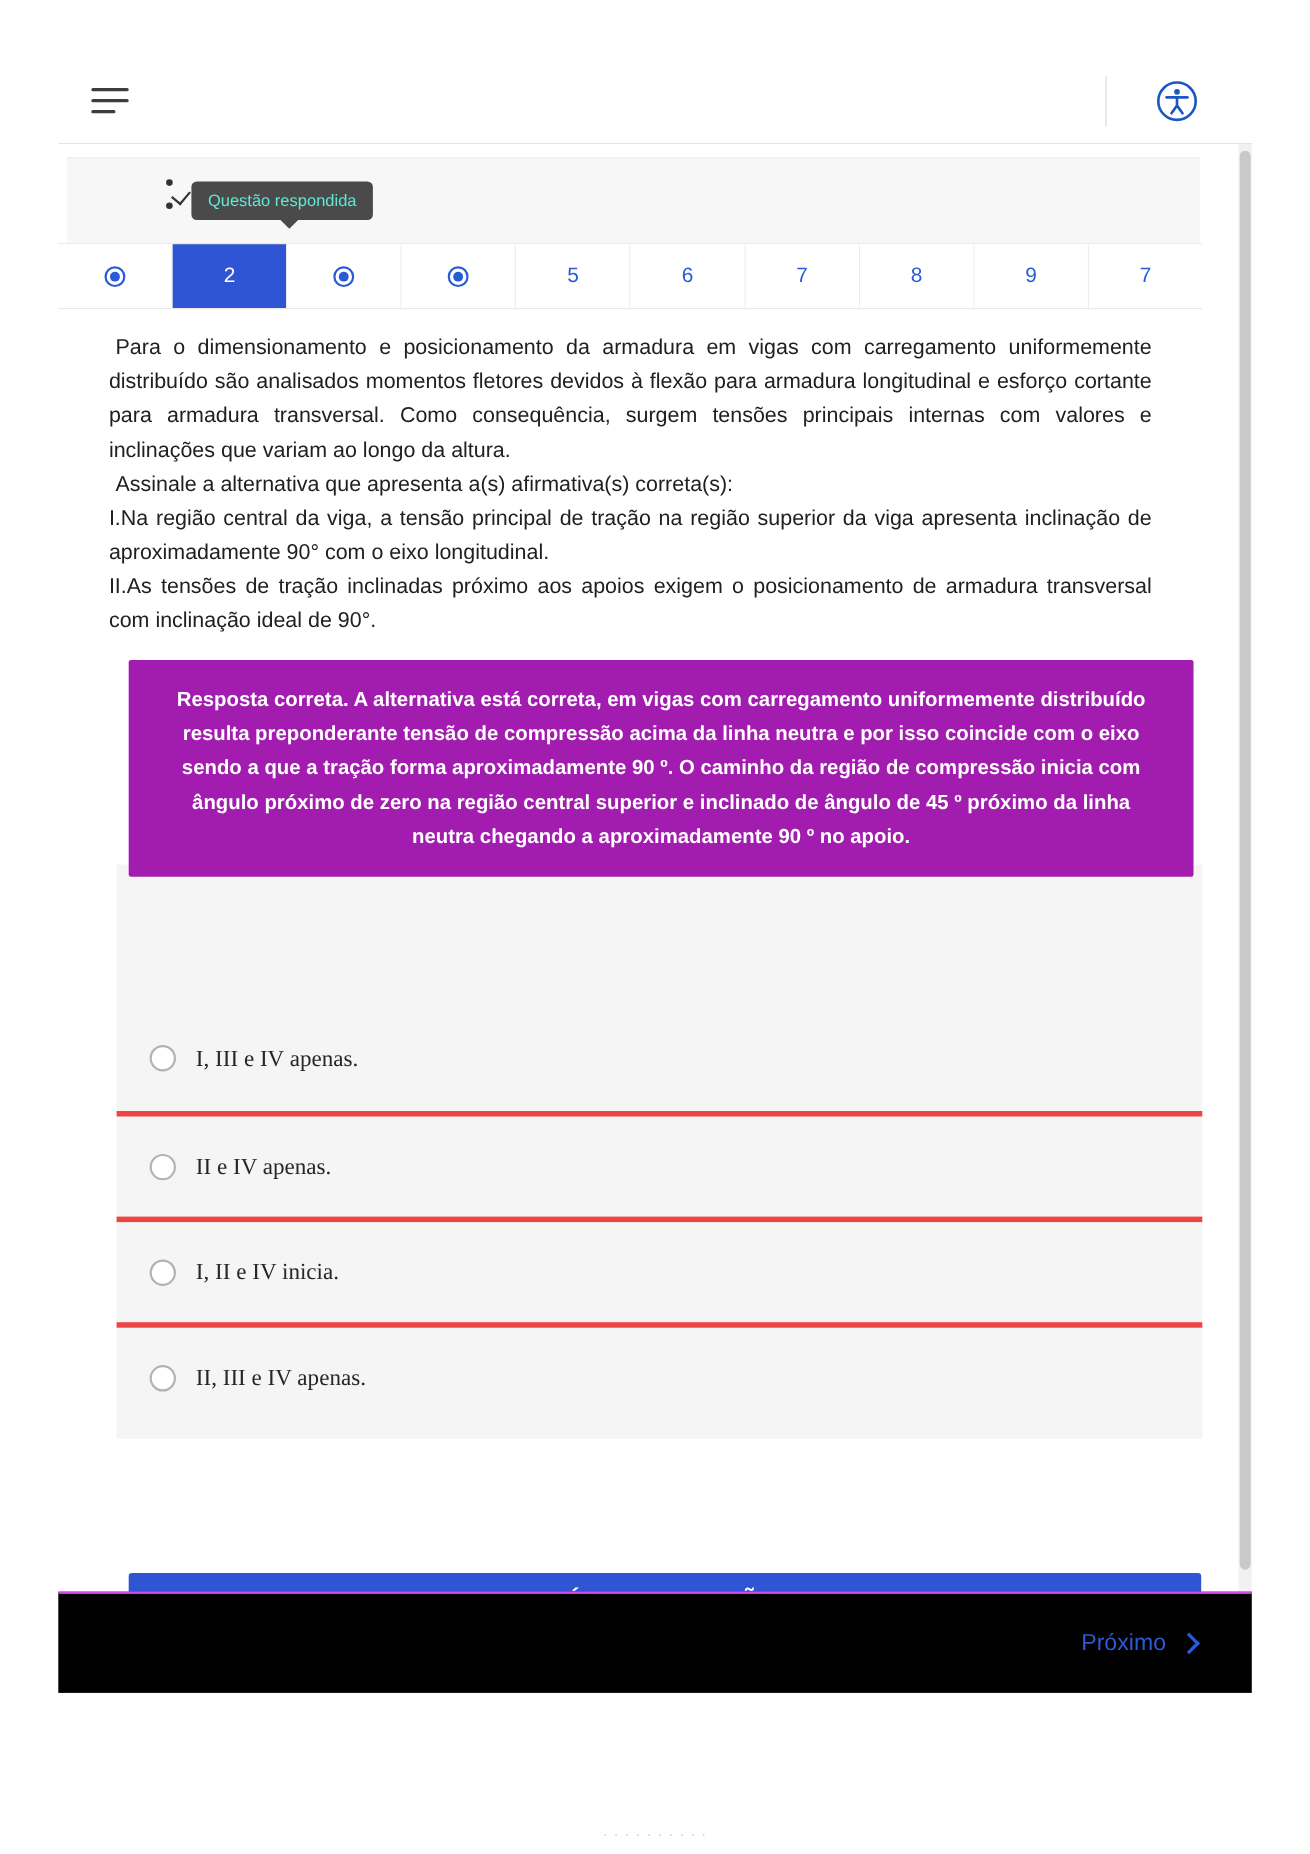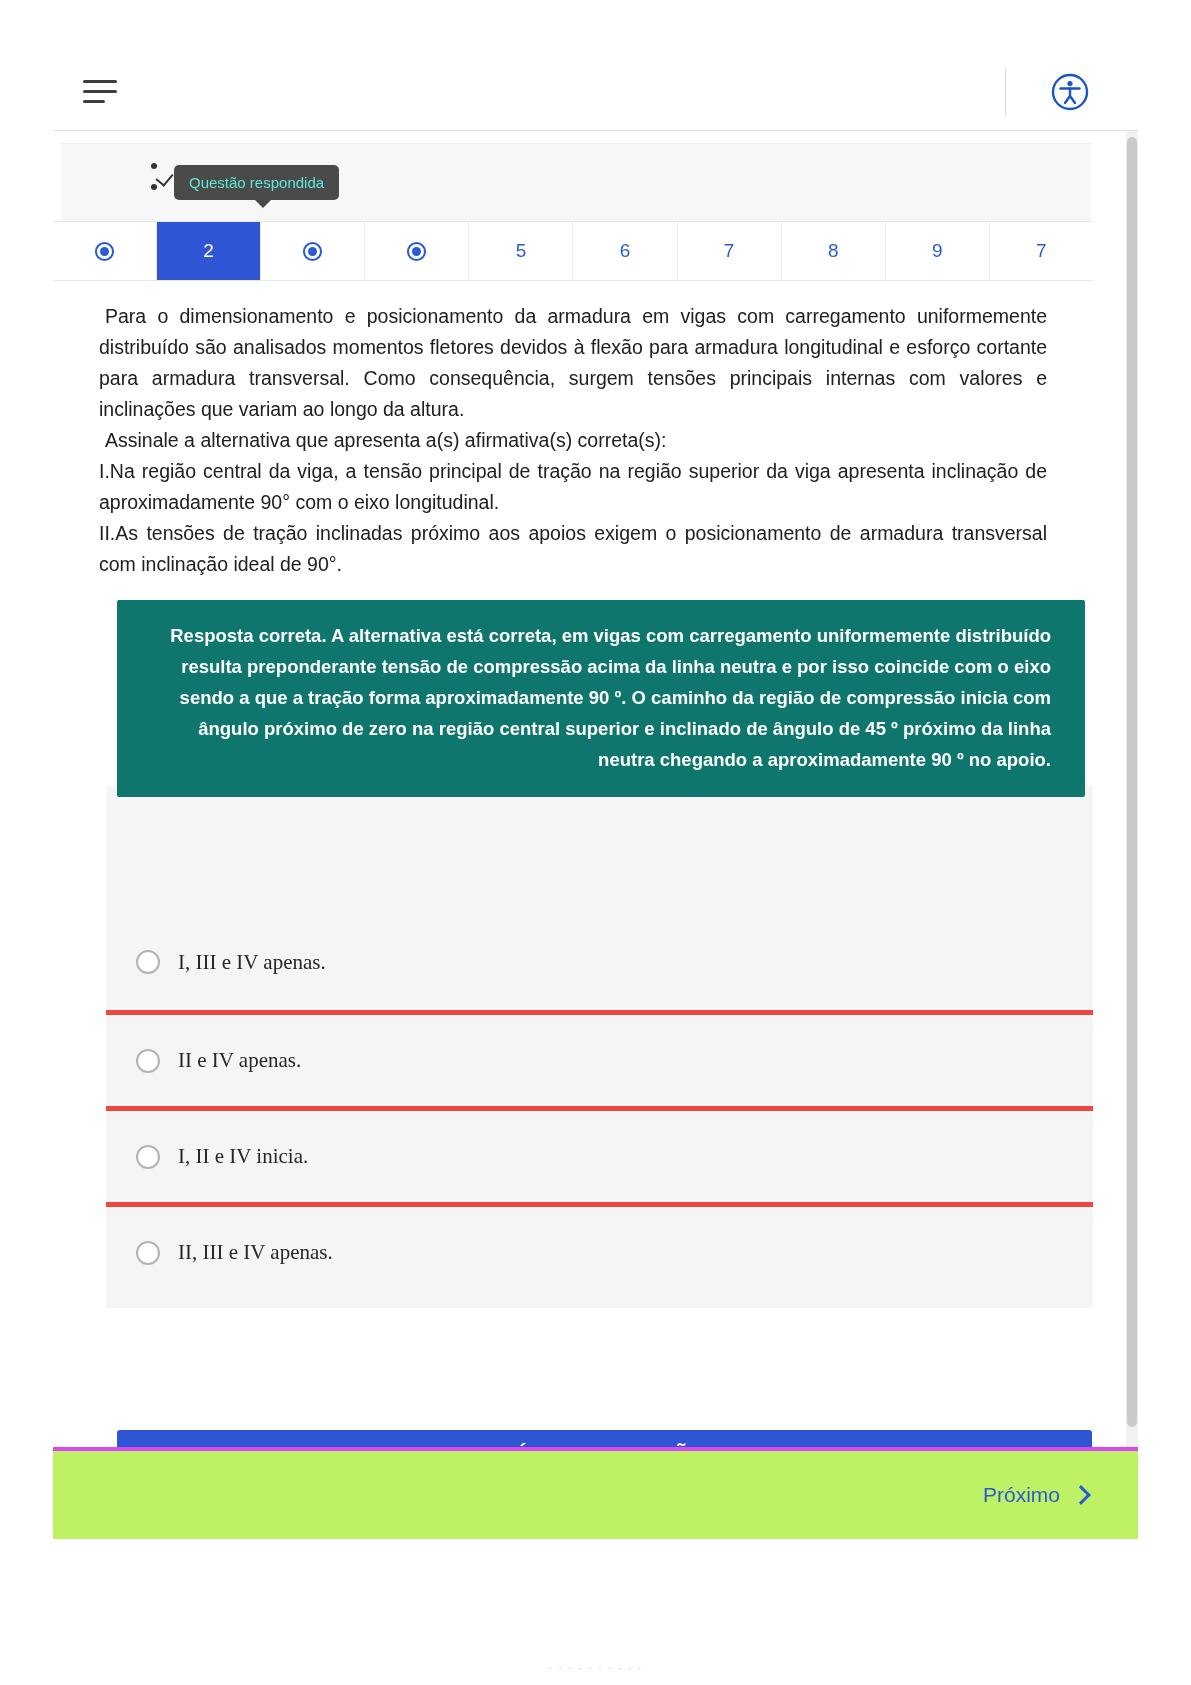--- a/index.html
+++ b/index.html
@@ -227,28 +227,28 @@
   }
   .statement p { margin: 0; }
   .statement p.indent { text-indent: 6px; }
 
   
   .feedback {
     position: absolute;
     left: 64px;
     top: 469px;
     width: 968px;
-    background: #0f766e;
+    background: #a21caf;
     color: #ffffff;
     padding: 20px 34px 22px;
     box-sizing: border-box;
     font-size: 18.5px;
     line-height: 31px;
     font-weight: bold;
-    text-align: right;
+    text-align: center;
     border-radius: 2px;
   }
 
   
   .alternatives {
     position: absolute;
     left: 53px;
     top: 655px;
     width: 987px;
     background: #f5f5f5;
@@ -327,22 +327,22 @@
     font-family: "Liberation Sans", sans-serif;
   }
 
   
   .bottombar {
     position: absolute;
     left: 53px;
     top: 1447px;
     width: 1085px;
     height: 92px;
-    background: #bef264;
-    border-top: 4px solid #d946ef;
+    background: #000000;
+    border-top: 2px solid #d946ef;
     display: flex;
     align-items: center;
     justify-content: flex-end;
     box-sizing: border-box;
   }
   .next-link {
     display: flex;
     align-items: center;
     gap: 14px;
     margin-right: 50px;

